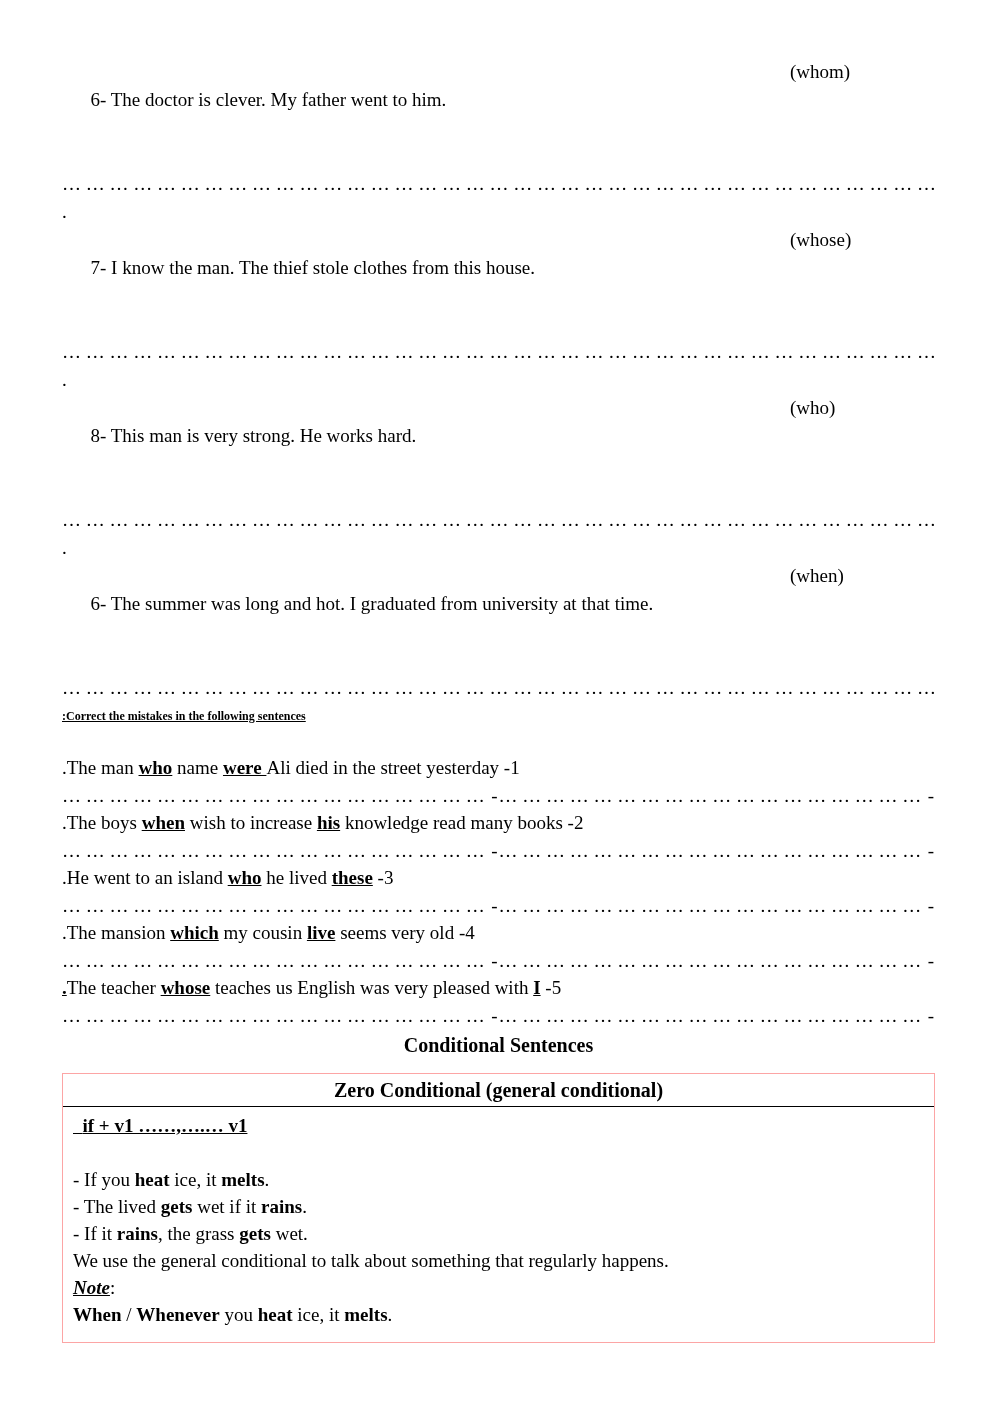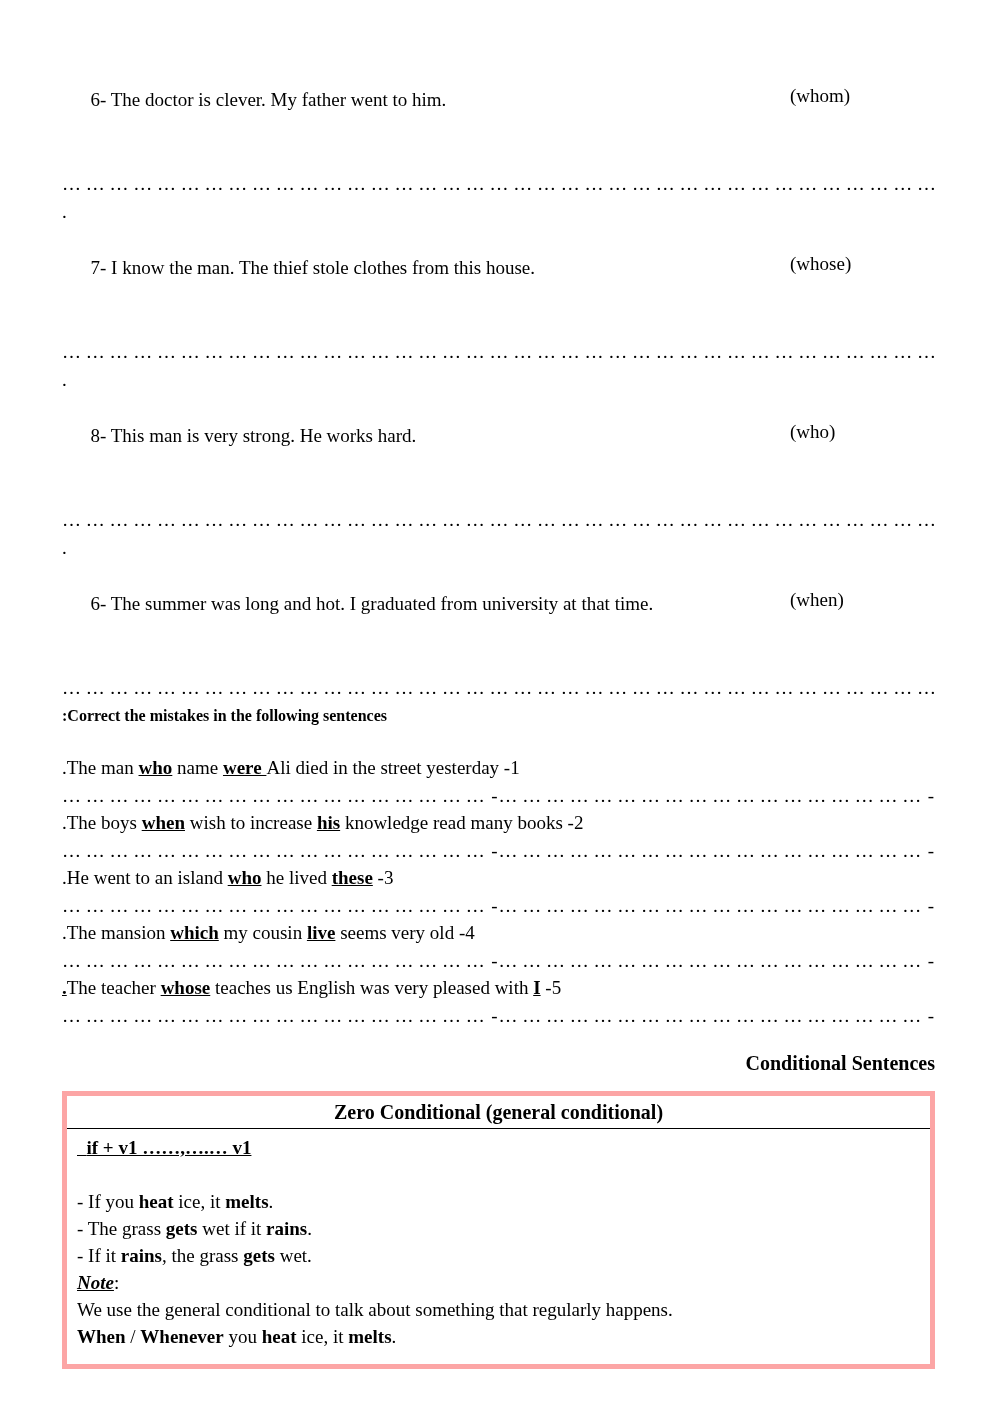--- a/index.html
+++ b/index.html
@@ -9,40 +9,41 @@
     min-height: 1404px;
     font-family: "Liberation Serif", serif;
     font-size: 19px;
     color: #000000;
   }
   .page { width: 993px; min-height: 1404px; padding: 58px 58px 40px 62px; background: #fff; }
 
   .line { line-height: 28px; min-height: 28px; white-space: pre-wrap; }
   .row { position: relative; }
 
-  .hint { position: absolute; left: 728px; top: 0; margin-top: 24px; }
+  .hint { position: absolute; left: 728px; top: 0; }
 
   .dots-full { white-space: nowrap; overflow: hidden; }
   .period:empty { display: none; }
 
   .section-heading {
-    font-size: 16px;
+    font-size: 12px;
     font-weight: bold;
+    text-decoration: underline;
     line-height: 28px;
   }
   .mistakes-heading { margin: 0 0 24px 0; }
 
   .mistake-dots { display: flex; line-height: 27px; min-height: 27px; }
   .mistake-dots .dfl { flex: 1 1 0; overflow: hidden; white-space: nowrap; }
   .mistake-dots .dash { flex: 0 0 auto; padding: 0 1px; }
   .m-line { line-height: 28px; min-height: 28px; white-space: pre-wrap; }
 
-  .center-title { text-align: right; font-weight: bold; font-size: 20px; line-height: 28px; margin-top: 20px; }
+  .center-title { text-align: center; font-weight: bold; font-size: 20px; line-height: 28px; margin-top: 2px; }
 
-  .cond-box { border: 5px solid #fca5a5; margin-top: 14px; }
+  .cond-box { border: 1px solid #fca5a5; margin-top: 14px; }
   .box-title {
     text-align: center;
     font-weight: bold;
     font-size: 20px;
     line-height: 26px;
     padding: 3px 0;
     border-bottom: 1px solid #000;
   }
   .box-body { padding: 5px 10px 14px 10px; }
   .box-line { line-height: 27px; min-height: 27px; white-space: pre-wrap; }
@@ -135,21 +136,21 @@
   </section>
 
   <div class="center-title">Conditional Sentences</div>
 
   <div class="cond-box">
     <div class="box-title">Zero Conditional (general conditional)</div>
     <div class="box-body">
       <div class="box-line"><span class="b u">  if + v1 ……,….… v1</span></div>
       <div class="box-gap"></div>
       <div class="box-line"><span>- If you </span><span class="b">heat</span><span> ice, it </span><span class="b">melts</span><span>.</span></div>
-      <div class="box-line"><span>- The grass </span><span class="b">gets</span><span> wet if it </span><span class="b">rains</span><span>.</span></div>
+      <div class="box-line"><span>- The lived </span><span class="b">gets</span><span> wet if it </span><span class="b">rains</span><span>.</span></div>
       <div class="box-line"><span>- If it </span><span class="b">rains</span><span>, the grass </span><span class="b">gets</span><span> wet.</span></div>
+      <div class="box-line"><span>We use the general conditional to talk about something that regularly happens.</span></div>
       <div class="box-line"><span class="b u i">Note</span><span>:</span></div>
-      <div class="box-line"><span>We use the general conditional to talk about something that regularly happens.</span></div>
       <div class="box-line"><span class="b">When</span><span> / </span><span class="b">Whenever</span><span> you </span><span class="b">heat</span><span> ice, it </span><span class="b">melts</span><span>.</span></div>
     </div>
   </div>
 
 </div>
 
 </body></html>

